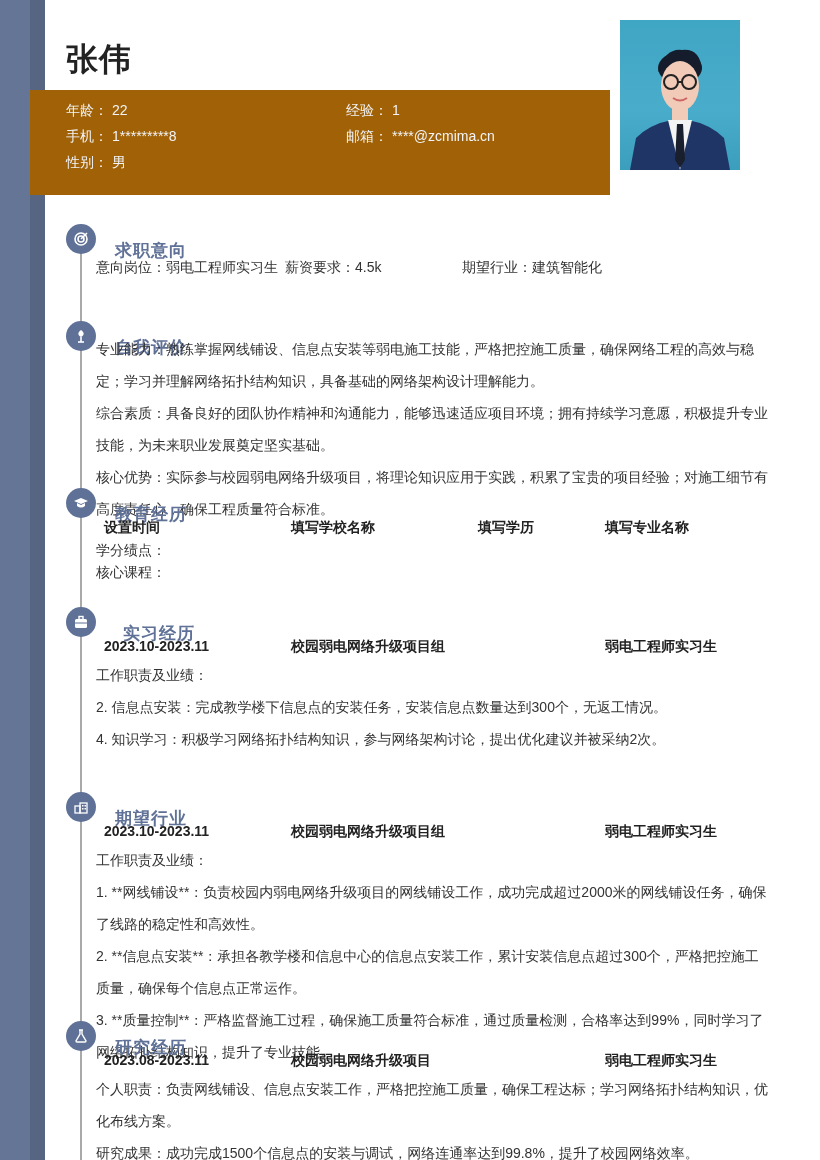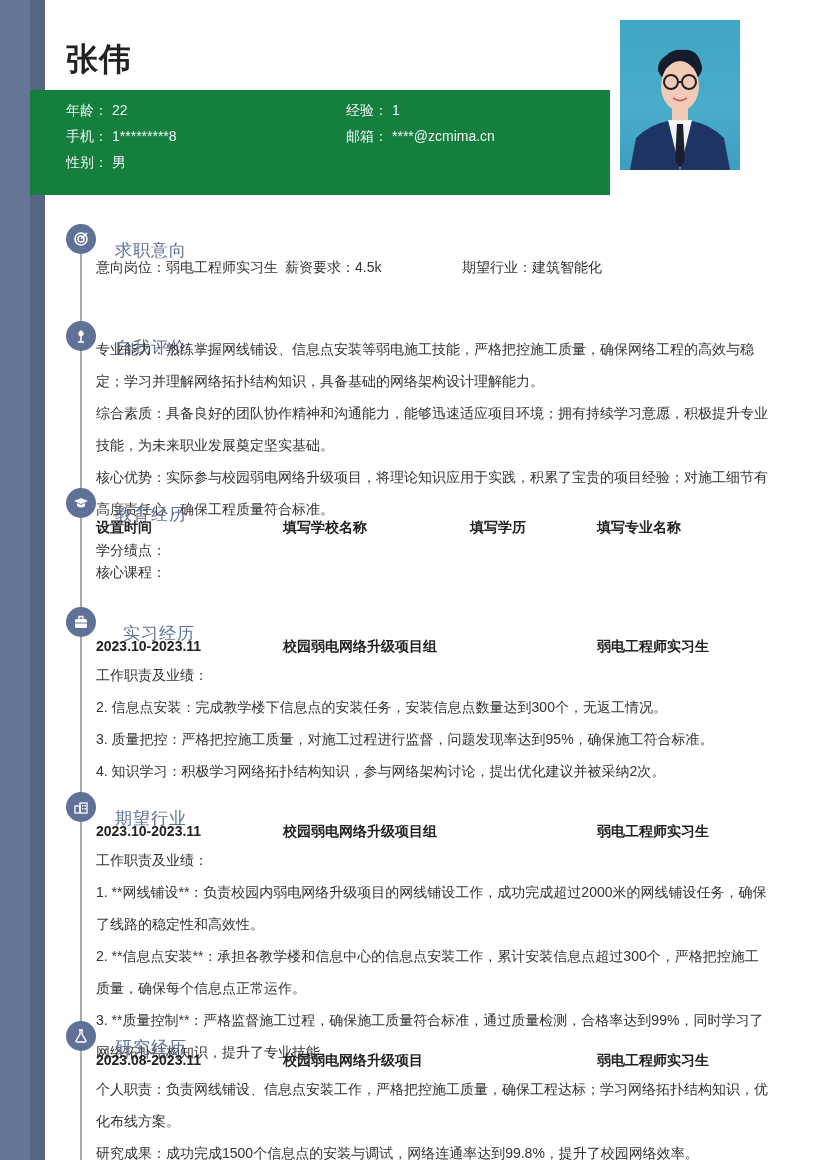--- a/index.html
+++ b/index.html
@@ -4,35 +4,35 @@
 <style>
   * { box-sizing: border-box; margin: 0; padding: 0; }
   html, body { width: 820px; height: 1160px; overflow: hidden; background: #ffffff; }
   body { font-family: "Liberation Sans", "DejaVu Sans", sans-serif; color: #333; position: relative; }
 
   .strip-light { position: absolute; left: 0; top: 0; width: 30px; height: 1160px; background: #647596; }
   .strip-dark { position: absolute; left: 30px; top: 0; width: 15px; height: 1160px; background: #566581; }
 
   .name { position: absolute; left: 66px; top: 38px; font-size: 32px; font-weight: bold; color: #222; letter-spacing: 1px; }
 
-  .info-band { position: absolute; left: 30px; top: 90px; width: 580px; height: 105px; background: #15803d; }
+  .info-band { position: absolute; left: 30px; top: 90px; width: 580px; height: 105px; background: #a16207; }
   .info-item { position: absolute; font-size: 14px; color: #f2f4f8; }
   .info-item .lbl { margin-right: 4px; }
 
   .photo { position: absolute; left: 620px; top: 20px; width: 120px; height: 150px; background: linear-gradient(180deg,#3fa6c4 0%,#4aaccb 60%,#3b9ebd 100%); overflow: hidden; }
 
   .timeline { position: absolute; left: 80px; top: 230px; width: 2px; height: 940px; background: #a9a9a9; }
 
   .section-head { position: absolute; left: 66px; display: flex; align-items: center; }
   .section-icon { width: 30px; height: 30px; border-radius: 50%; background: #5f7196; display: flex; align-items: center; justify-content: center; }
   .section-icon svg { width: 16px; height: 16px; }
-  .section-title { margin-left: 19px; font-size: 17px; font-weight: normal; color: #5f7196; letter-spacing: 1px; margin-top: 24px; }
+  .section-title { margin-left: 19px; font-size: 17px; font-weight: bold; color: #5f7196; letter-spacing: 1px; margin-top: 24px; }
 
   .txt { position: absolute; left: 96px; font-size: 14px; color: #333; line-height: 32px; width: 672px; }
-  .bold { font-weight: bold; color: #222; }
+  .bold { font-weight: bold; color: #222; margin-left: 8px; }
   .row { position: absolute; font-size: 14px; }
 </style>
 </head>
 <body>
 
 <div class="strip-light"></div>
 <div class="strip-dark"></div>
 
 <div class="name">张伟</div>
 
@@ -117,21 +117,20 @@
       </svg>
   </div>
   <div class="section-title">实习经历</div>
 </div>
 <div class="row bold" style="left:96px; top:638px;">2023.10-2023.11</div>
 <div class="row bold" style="left:283px; top:638px;">校园弱电网络升级项目组</div>
 <div class="row bold" style="left:597px; top:638px;">弱电工程师实习生</div>
 <div class="txt" style="top:659px;">
   <div>工作职责及业绩：</div>
   <div>2. 信息点安装：完成教学楼下信息点的安装任务，安装信息点数量达到300个，无返工情况。</div>
-  <div>3. 质量把控：严格把控施工质量，对施工过程进行监督，问题发现率达到95%，确保施工符合标准。</div>
   <div>4. 知识学习：积极学习网络拓扑结构知识，参与网络架构讨论，提出优化建议并被采纳2次。</div>
 </div>
 
 <div class="section-head" style="top:783px;">
   <div class="section-icon">
     <svg viewBox="0 0 16 16">
         <rect x="2" y="7" width="5" height="7" fill="none" stroke="#fff" stroke-width="1.3"></rect>
         <rect x="7" y="4" width="7" height="10" fill="none" stroke="#fff" stroke-width="1.3"></rect>
         <rect x="9" y="6" width="1.5" height="1.5" fill="#fff"></rect>
         <rect x="11.5" y="6" width="1.5" height="1.5" fill="#fff"></rect>

